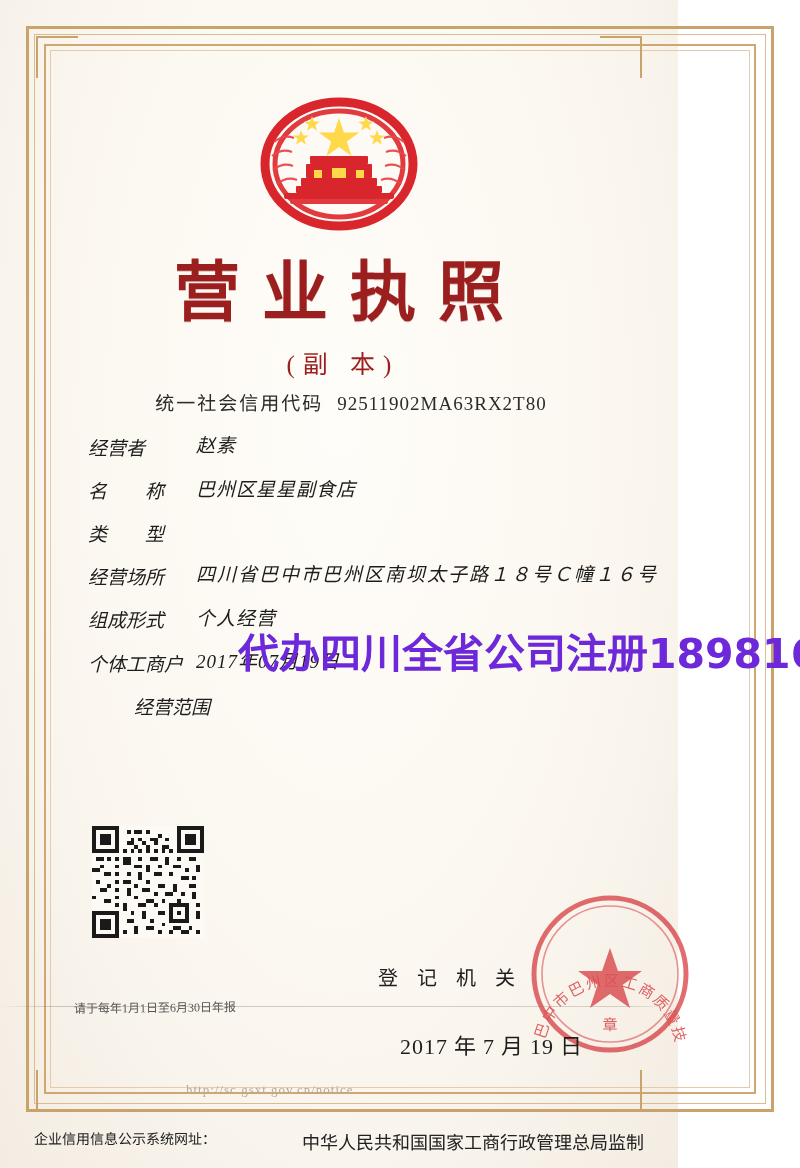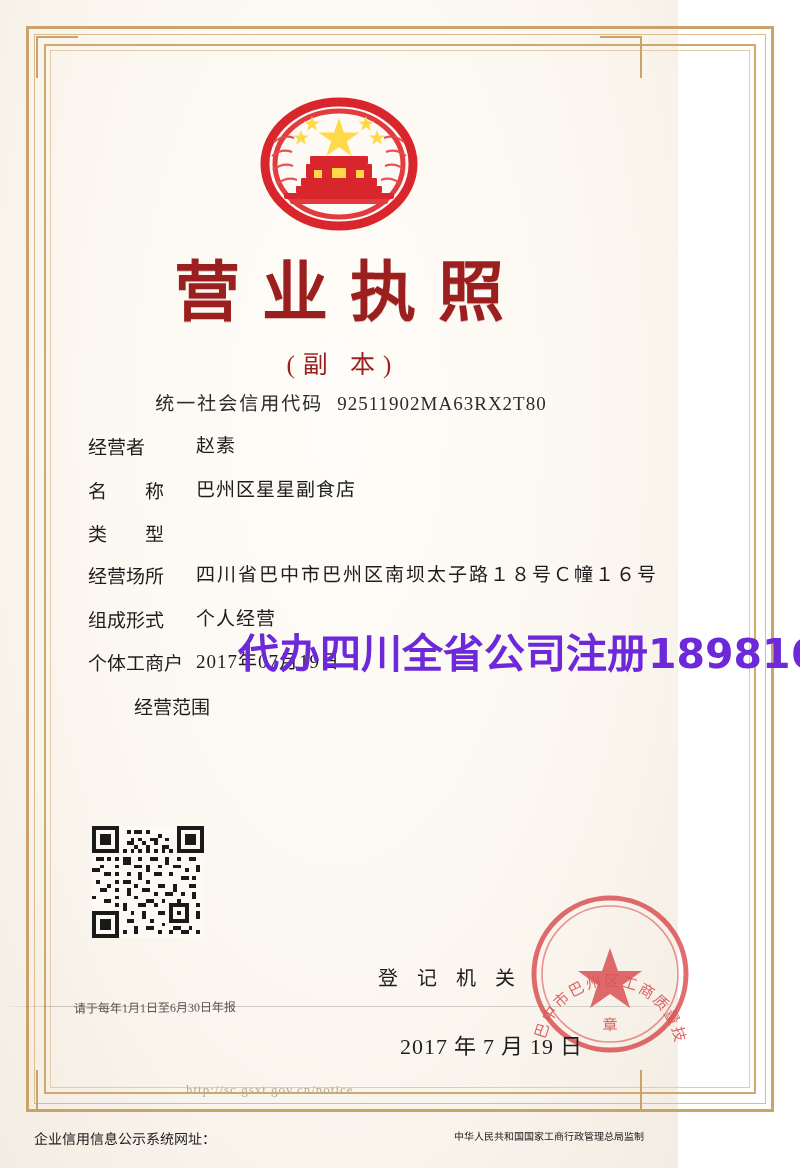--- a/index.html
+++ b/index.html
@@ -127,24 +127,25 @@
 
   
   #fields {
     position: absolute;
     left: 88px;
     top: 432px;
     width: 610px;
   }
   .field-row {
     display: flex;
-    align-items: flex-start;
+    align-items: center;
     margin-bottom: 15px;
     font-size: 19px;
     color: #1d1d1d;
+    font-style: italic;
   }
   .field-label {
     width: 108px;
     flex: 0 0 108px;
     letter-spacing: 0px;
     color: #1d1d1d;
     white-space: nowrap;
   }
   .field-value {
     flex: 1 1 auto;
@@ -248,21 +249,21 @@
     left: 34px;
     top: 1128px;
     font-size: 14px;
     color: #222;
     letter-spacing: 0px;
   }
   #footer-right {
     position: absolute;
     right: 34px;
     top: 1128px;
-    font-size: 10px;
+    font-size: 18px;
     color: #222;
     letter-spacing: 0px;
   }
 </style>
 </head>
 <body>
 
 <div id="license-page">
 
   <div id="paper-texture"></div>

